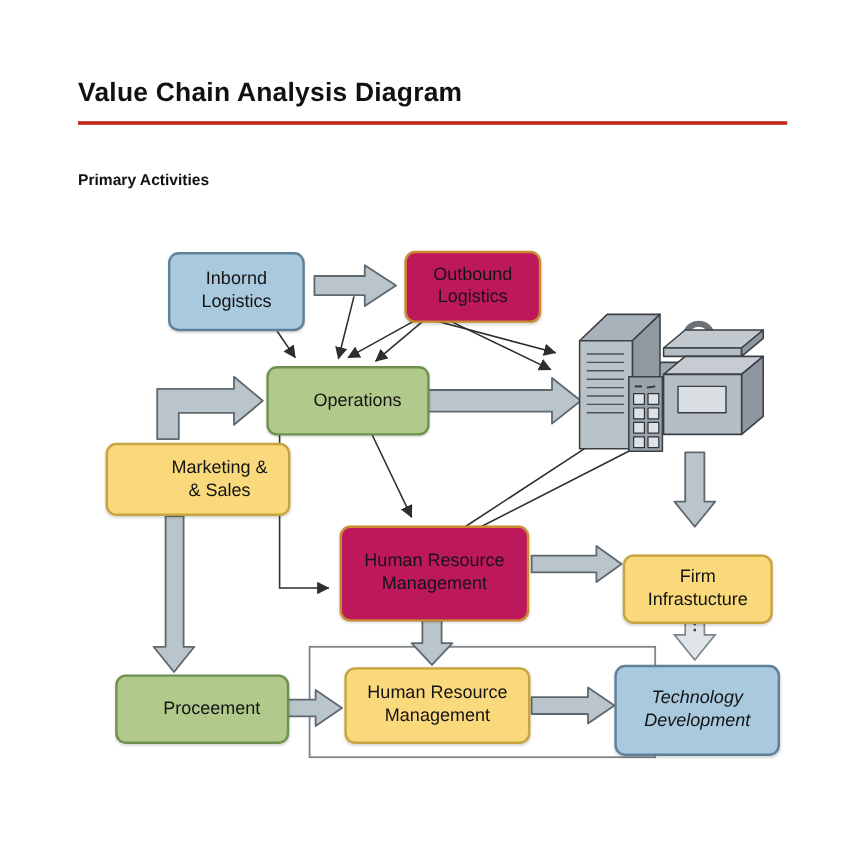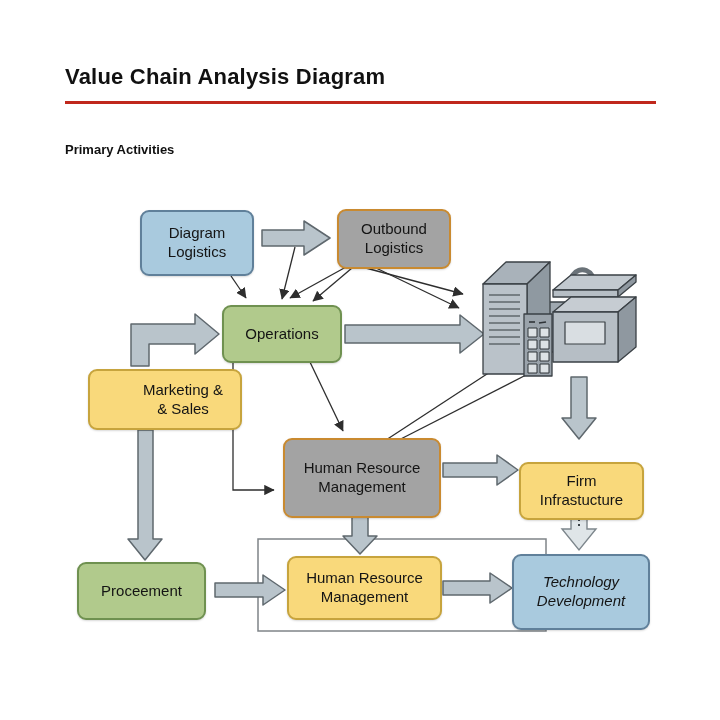--- a/index.html
+++ b/index.html
@@ -6,30 +6,30 @@
   .page{position:relative;width:680px;height:720px;background:#ffffff;overflow:hidden;
         font-family:"Liberation Sans",sans-serif;color:#111;}
   .title{position:absolute;left:65px;top:64px;font-size:22px;font-weight:bold;letter-spacing:.2px;}
   .divider{position:absolute;left:65px;top:101px;width:591px;height:3px;background:#c0281c;}
   .subtitle{position:absolute;left:65px;top:142px;font-size:13px;font-weight:bold;}
   svg.layer{position:absolute;left:0;top:0;}
   .node{position:absolute;border-radius:9px;display:flex;align-items:center;justify-content:center;
         text-align:center;font-size:15px;line-height:1.25;white-space:pre-line;color:#141414;
         border:2px solid;box-shadow:0 1px 2px rgba(0,0,0,.15);}
   .blue{background:#a9cade;border-color:#60809a;}
-  .orange{background:#a3a3a3;border-color:#c98a30;}
+  .orange{background:#be185d;border-color:#c98a30;}
   .yellow{background:#f9d97b;border-color:#c7a43d;}
-  .green{background:#b1ca8c;border-color:#6f9150;}
+  .green{background:#b1ca8c;border-color:#6f9150;padding-left:16px;}
   .n-inbound{left:140px;top:210px;width:110px;height:62px;}
   .n-outbound{left:337px;top:209px;width:110px;height:56px;}
   .n-operations{left:222px;top:305px;width:116px;height:54px;}
   .n-marketing{left:88px;top:369px;width:114px;height:57px;padding-left:36px;}
   .n-hrm-top{left:283px;top:438px;width:154px;height:76px;}
   .n-firm{left:519px;top:441px;width:121px;height:54px;margin-top:21px;}
-  .n-procurement{left:77px;top:562px;width:125px;height:54px;}
+  .n-procurement{left:96px;top:562px;width:125px;height:54px;}
   .n-hrm-bottom{left:287px;top:556px;width:151px;height:60px;}
   .n-techdev{left:512px;top:554px;width:134px;height:72px;font-style:italic;}
 </style>
 </head>
 <body>
 
 <div class="page">
 
   <div class="title">Value Chain Analysis Diagram</div>
   <div class="divider"></div>
@@ -122,21 +122,21 @@
         <rect x="528" y="340" width="9" height="9"></rect>
           <rect x="540" y="340" width="9" height="9"></rect>
         <rect x="528" y="352" width="9" height="9"></rect>
           <rect x="540" y="352" width="9" height="9"></rect>
         <rect x="528" y="364" width="9" height="9"></rect>
           <rect x="540" y="364" width="9" height="9"></rect>
       </g>
     </g>
   </svg>
 
-  <div class="node blue n-inbound">Diagram
+  <div class="node blue n-inbound">Inbornd
 Logistics</div>
   <div class="node orange n-outbound">Outbound
 Logistics</div>
   <div class="node green n-operations">Operations</div>
   <div class="node yellow n-marketing">Marketing &amp;
 &amp; Sales</div>
   <div class="node orange n-hrm-top">Human Resource
 Management</div>
   <div class="node yellow n-firm">Firm
 Infrastucture</div>

